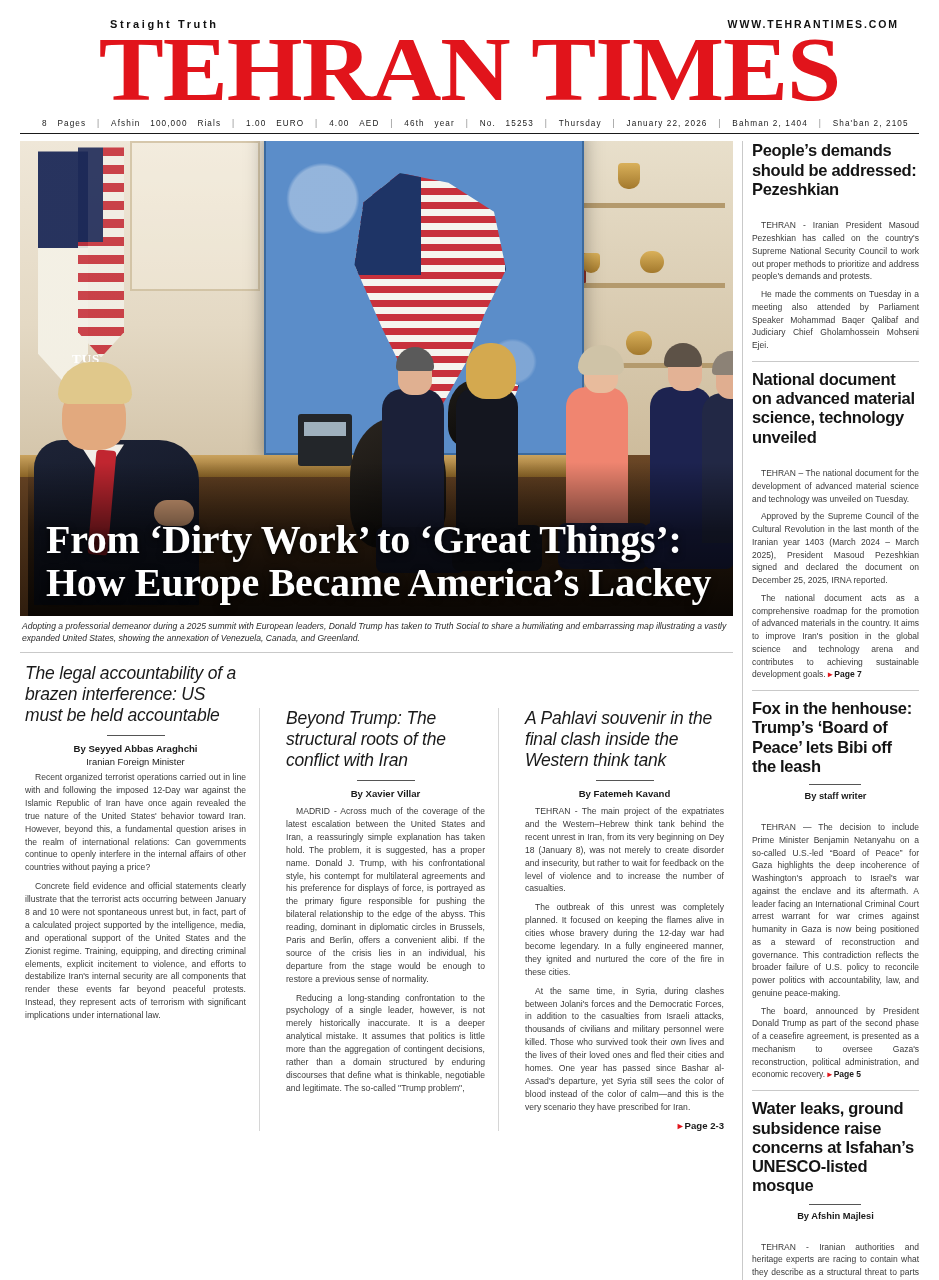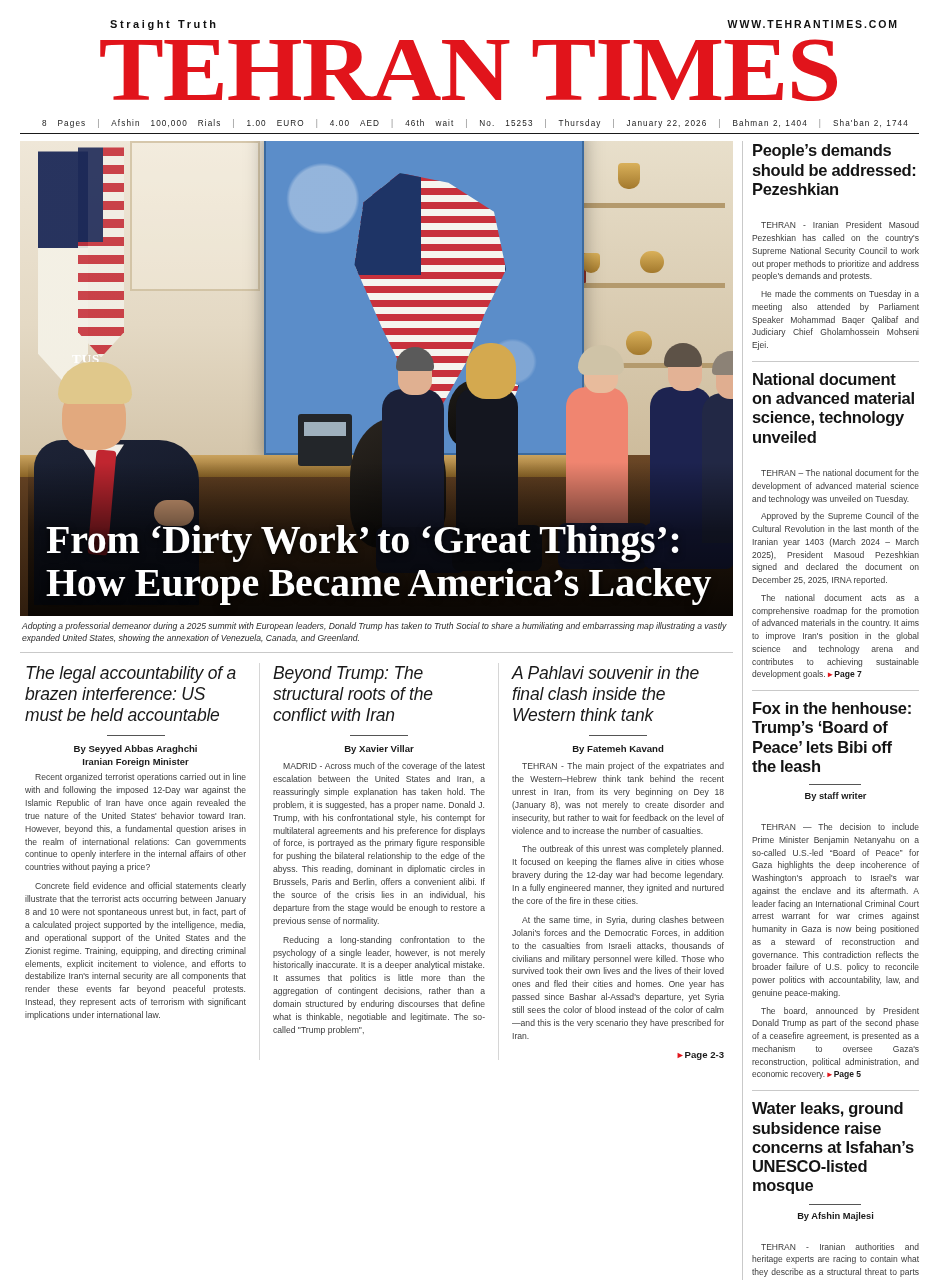--- a/index.html
+++ b/index.html
@@ -207,34 +207,34 @@
   .photo-caption {
     font-family: "Liberation Sans", sans-serif;
     font-size: 8.6px; line-height: 1.38; font-style: italic; color:#2a2a2a;
     padding: 5px 2px 0 2px; width: 713px;
   }
   .rule-after-photo { border-top: 1px solid #c9c9c9; margin: 7px 0 0 0; }
 
   
   .opinion-row { display:flex; margin-top: 10px; }
   .op-col { width: 231px; padding: 0 5px; }
-  .op-col + .op-col { border-left: 1px solid #d6d6d6; padding-left: 13px; margin-left: 8px; }
+  .op-col + .op-col { border-left: 1px solid #d6d6d6; padding-left: 26px; margin-left: 8px; margin-top: 45px; }
   .op-title {
     font-family: "Liberation Sans", sans-serif;
     font-style: italic; font-weight: 400;
     font-size: 17.5px; line-height: 1.2; color:#1a1a1a;
     letter-spacing: -0.2px;
   }
   .byline-rule {
     width: 58px; height:1px; background:#555; margin: 9px auto 7px auto;
   }
   .byline {
     text-align:center; font-size:9.6px; font-weight:700; color:#1a1a1a; line-height:1.35;
   }
-  .byline-sub { text-align:center; font-size:9.4px; font-weight:700; color:#1a1a1a; }
+  .byline-sub { text-align:center; font-size:9.4px; font-weight:400; color:#1a1a1a; }
   .op-body {
     font-size: 8.6px; line-height: 1.5; color:#3a3a3a; text-align: justify;
     margin-top: 4px;
   }
   .op-body p { text-indent: 10px; margin-bottom: 6px; }
   .pgref { font-weight:700; color:#1a1a1a; white-space:nowrap; }
   .pgref::before { content:"\25B8"; color:#e1141b; padding-right:2px; }
   .pg-right { text-align:right; margin-top:2px; font-size:9.6px; }
 
   
@@ -268,32 +268,32 @@
       <span>100,000</span>
       <span>Rials</span>
       <span class="sep">|</span>
       <span>1.00</span>
       <span>EURO</span>
       <span class="sep">|</span>
       <span>4.00</span>
       <span>AED</span>
       <span class="sep">|</span>
       <span>46th</span>
-      <span>wait</span>
+      <span>year</span>
       <span class="sep">|</span>
       <span>No.</span>
       <span>15253</span>
       <span class="sep">|</span>
       <span>Thursday</span>
       <span class="sep">|</span>
       <span>January 22, 2026</span>
       <span class="sep">|</span>
       <span>Bahman 2, 1404</span>
       <span class="sep">|</span>
-      <span>Sha'ban 2, 1744</span>
+      <span>Sha'ban 2, 2105</span>
     </div>
   </header>
   <div class="rule-top"></div>
 
   <div class="body-grid">
 
     <div class="left-col">
 
       <figure class="lead-photo">
         <div class="photo-scene">

